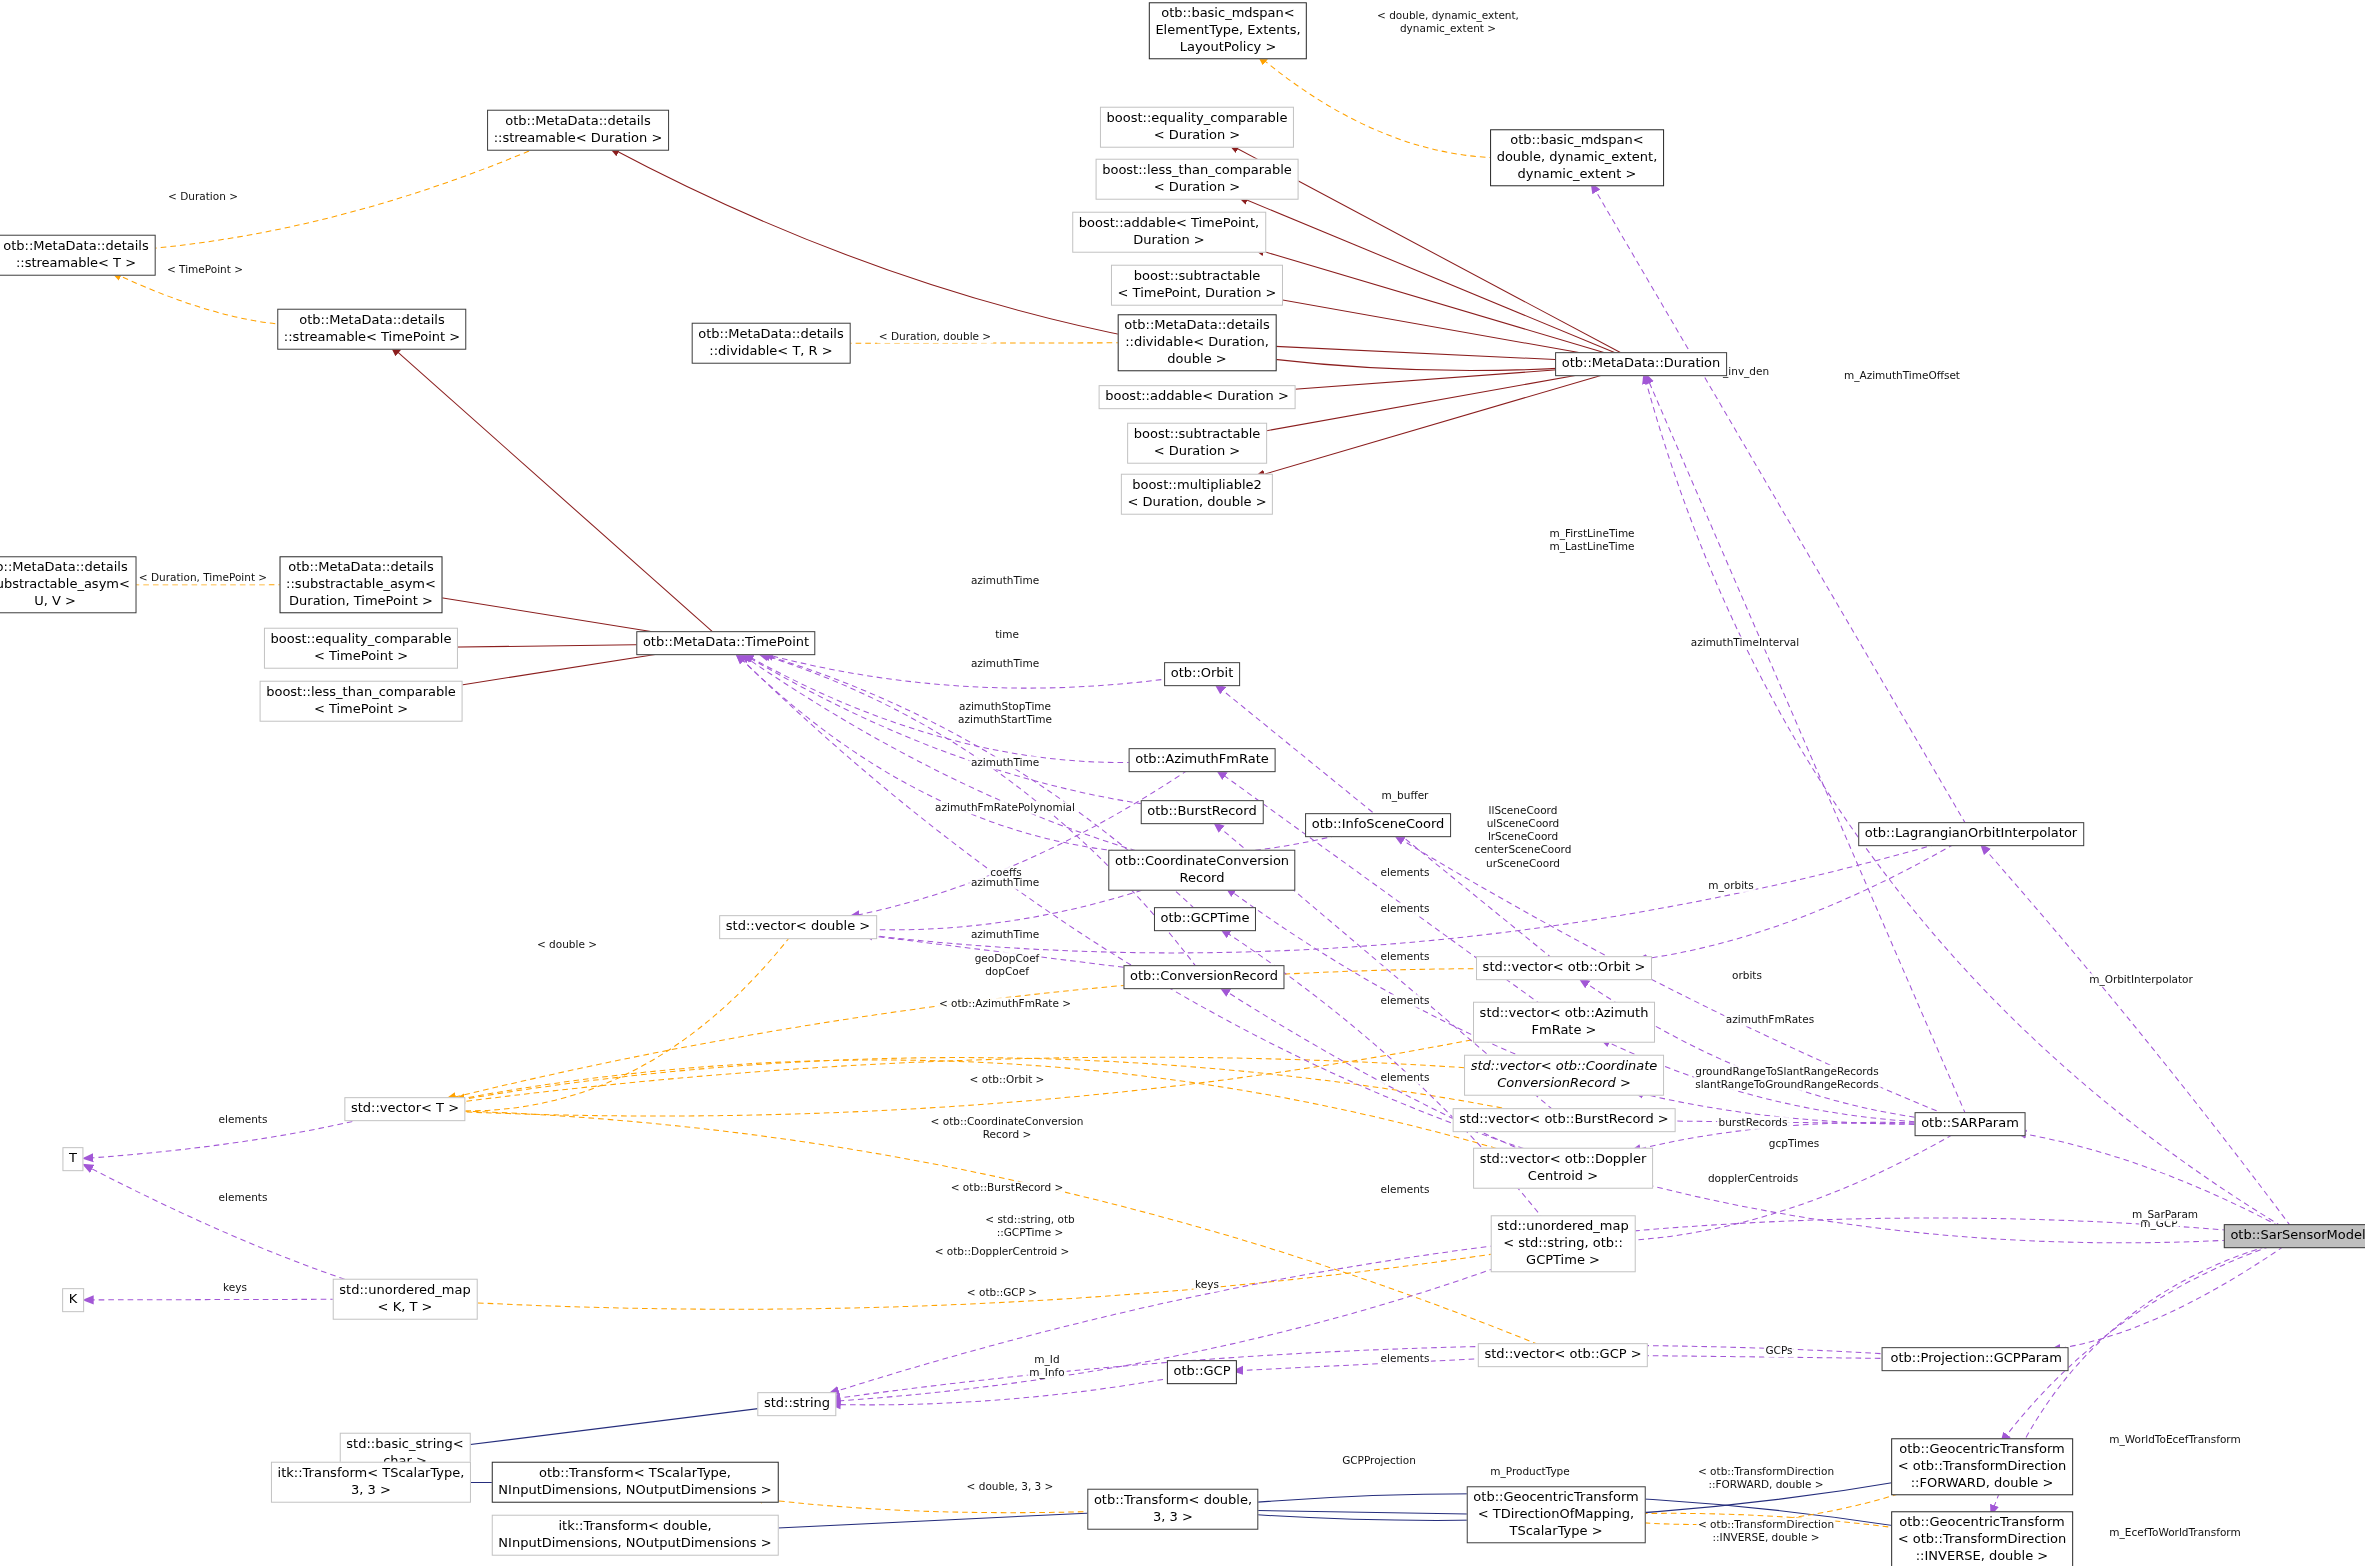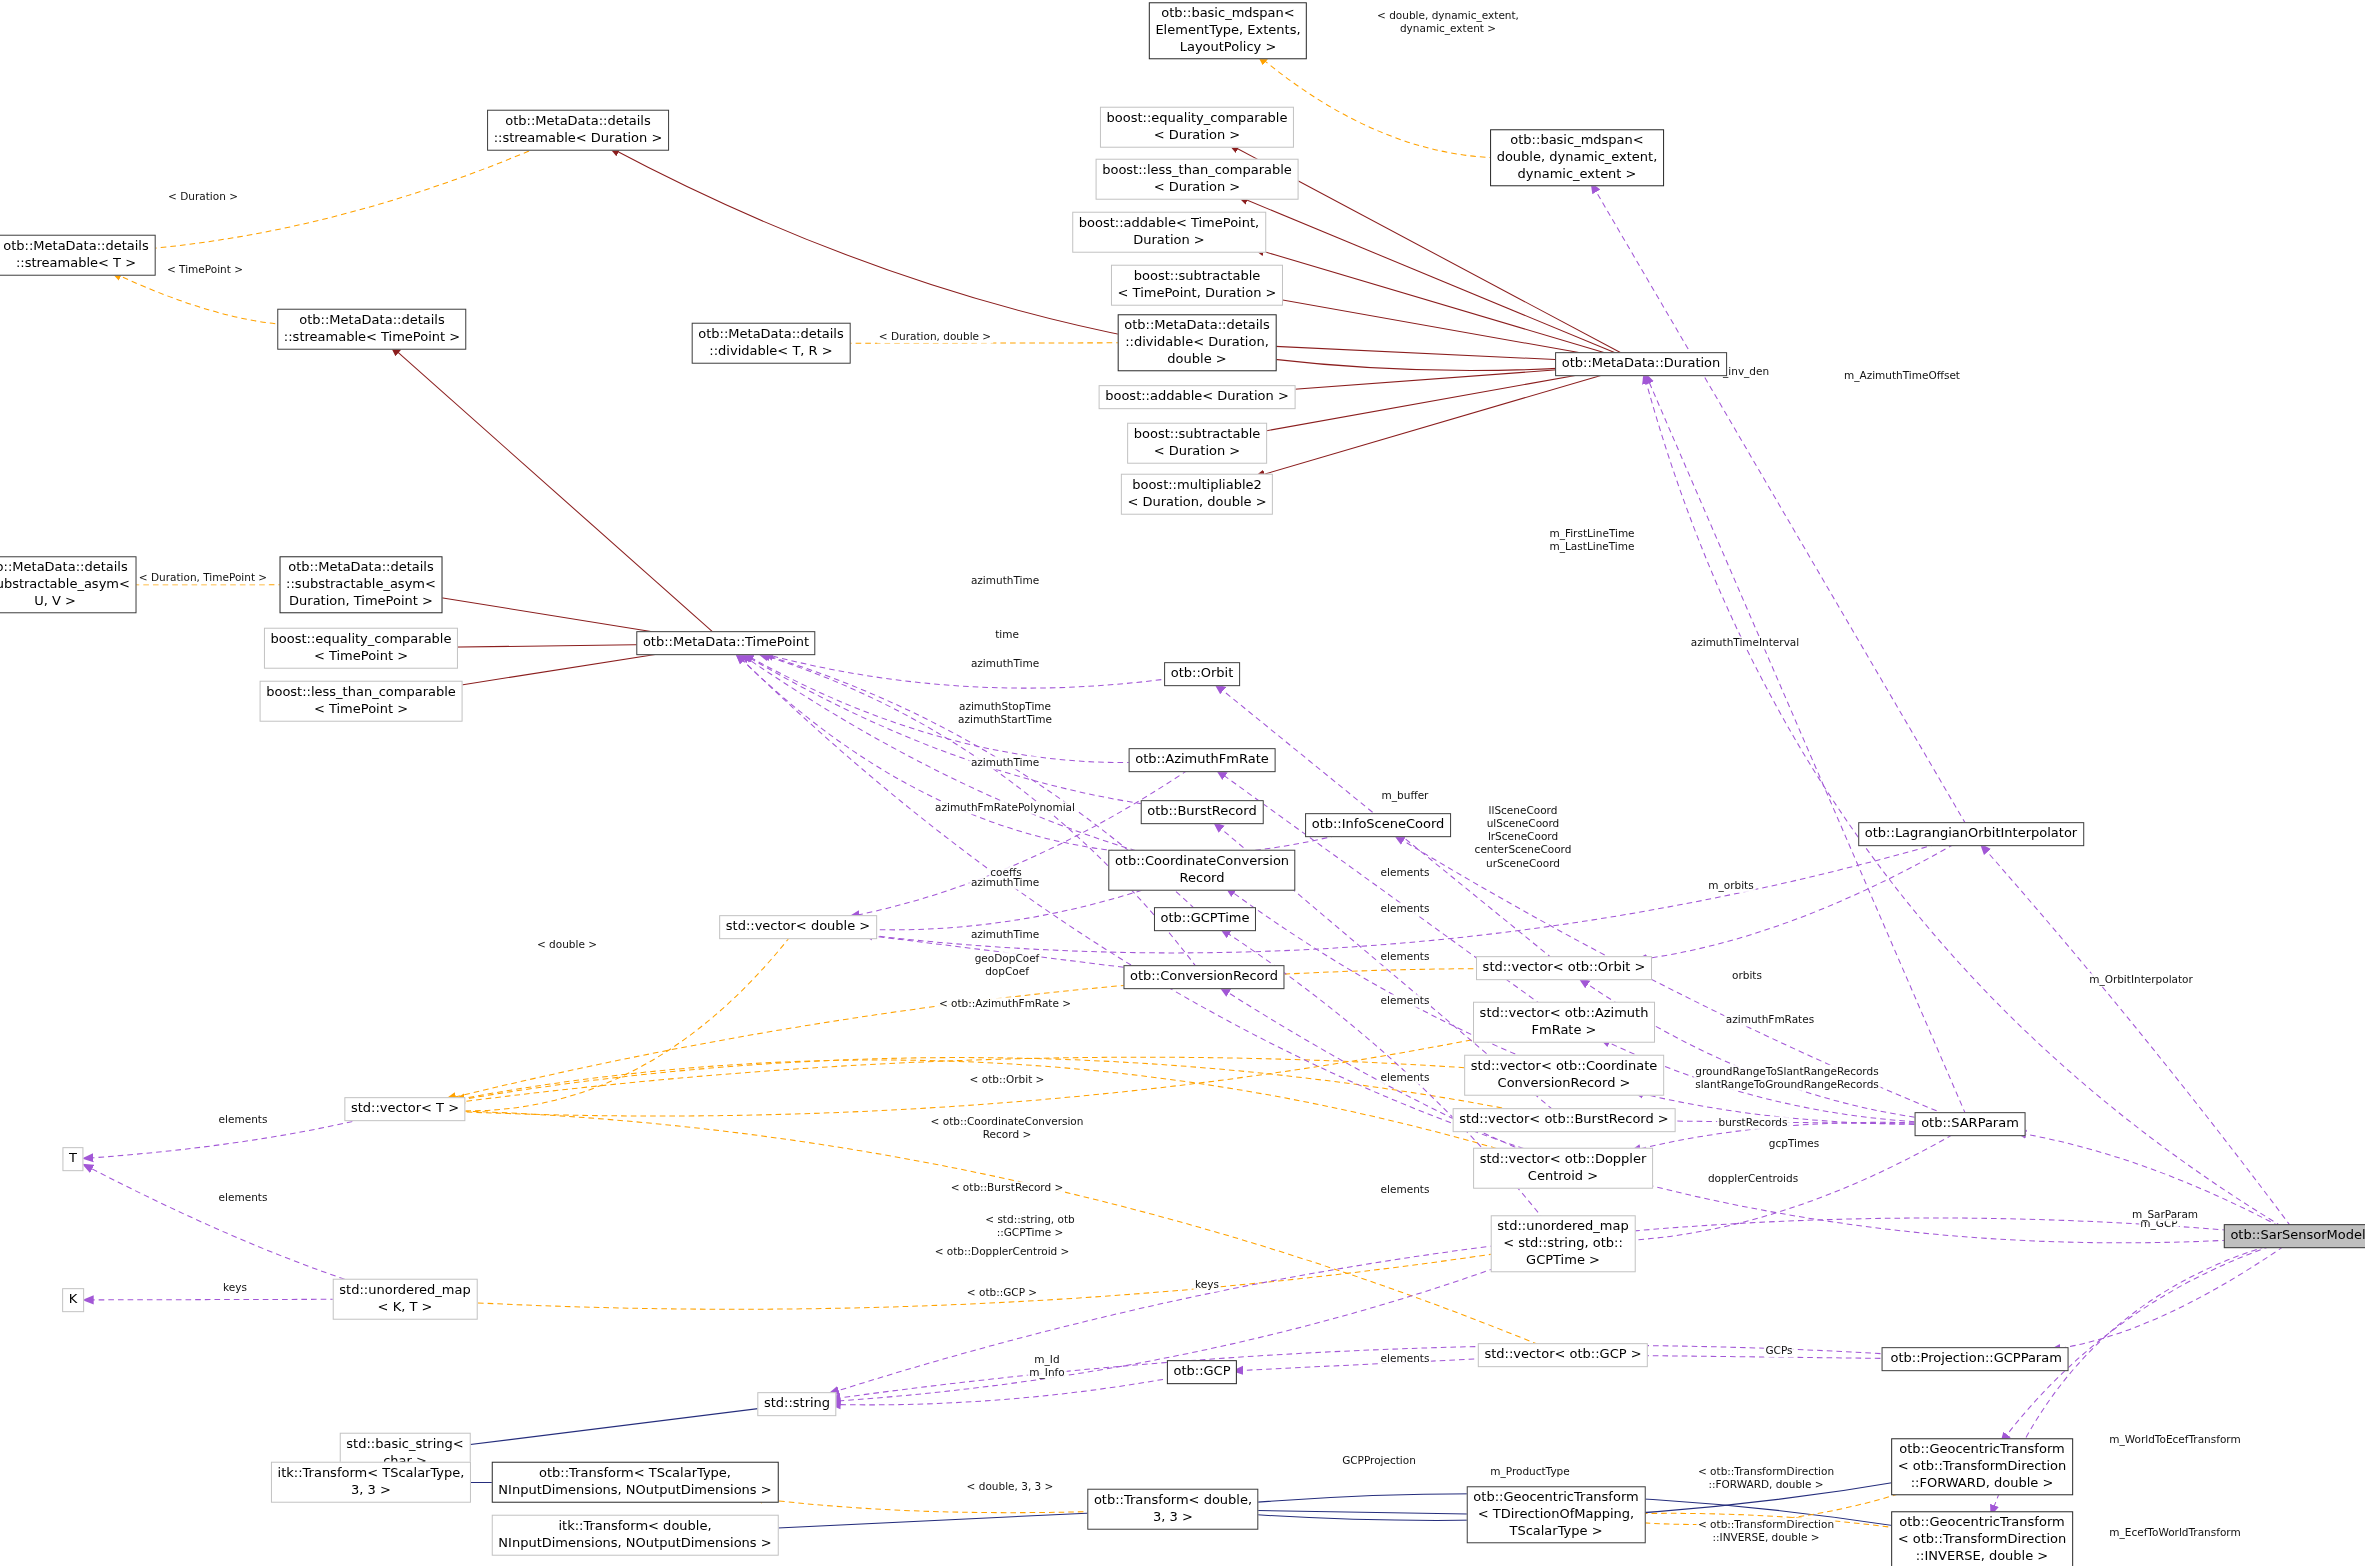--- a/index.html
+++ b/index.html
@@ -170,21 +170,21 @@
     <div class="node ref" style="left: 73px; top: 1300px;">K</div>
     <div class="node ref" style="left: 405px; top: 1299px;">std::unordered_map
 &lt; K, T &gt;</div>
     <div class="node ref" style="left: 797px; top: 1404px;">std::string</div>
     <div class="node ref" style="left: 405px; top: 1453px;">std::basic_string&lt;
 char &gt;</div>
     <div class="node bold" style="left: 1202px; top: 1372px;">otb::GCP</div>
     <div class="node ref" style="left: 1564px; top: 968px;">std::vector&lt; otb::Orbit &gt;</div>
     <div class="node ref" style="left: 1564px; top: 1022px;">std::vector&lt; otb::Azimuth
 FmRate &gt;</div>
-    <div class="node ref" style="left: 1564px; top: 1075px;">std::vector&lt; otb::Coordinate
+    <div class="node ref" style="left: 1564px; top: 1075px; font-style: italic;">std::vector&lt; otb::Coordinate
 ConversionRecord &gt;</div>
     <div class="node ref" style="left: 1564px; top: 1120px;">std::vector&lt; otb::BurstRecord &gt;</div>
     <div class="node ref" style="left: 1563px; top: 1168px;">std::vector&lt; otb::Doppler
 Centroid &gt;</div>
     <div class="node ref" style="left: 1563px; top: 1244px;">std::unordered_map
 &lt; std::string, otb::
 GCPTime &gt;</div>
     <div class="node ref" style="left: 1563px; top: 1355px;">std::vector&lt; otb::GCP &gt;</div>
     <div class="node " style="left: 1975px; top: 1359px; padding-left: 8px;">otb::Projection::GCPParam</div>
     <div class="node " style="left: 1971px; top: 834px;">otb::LagrangianOrbitInterpolator</div>

